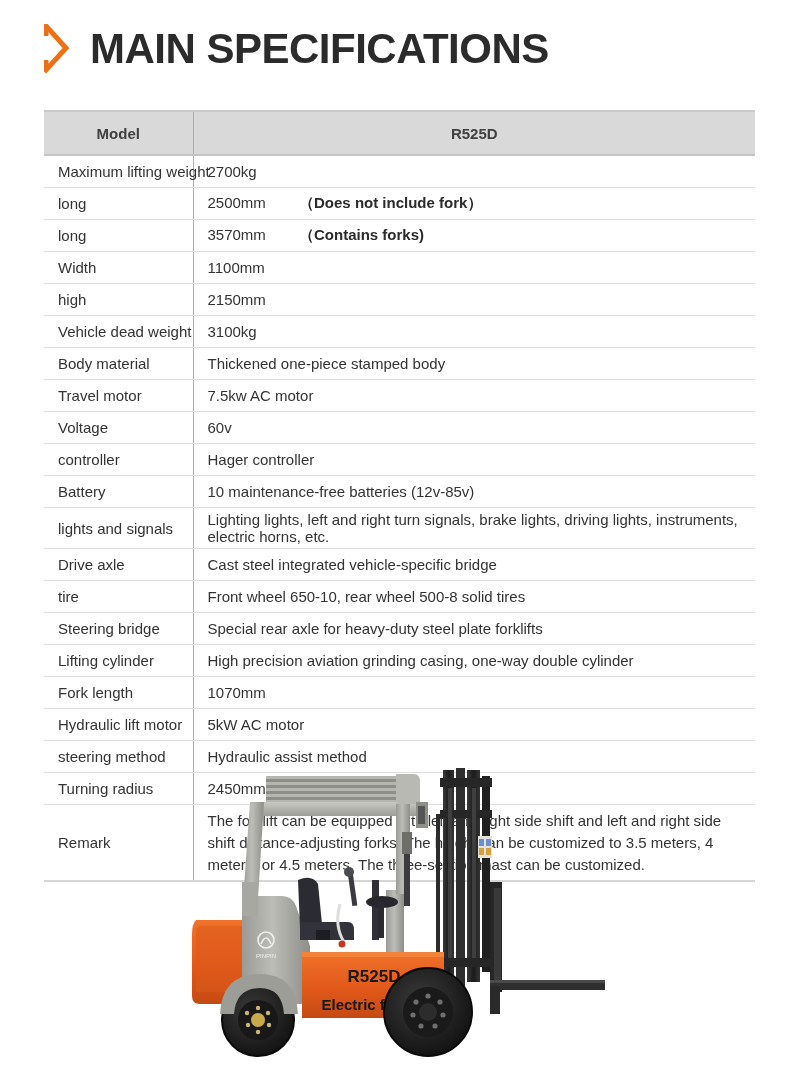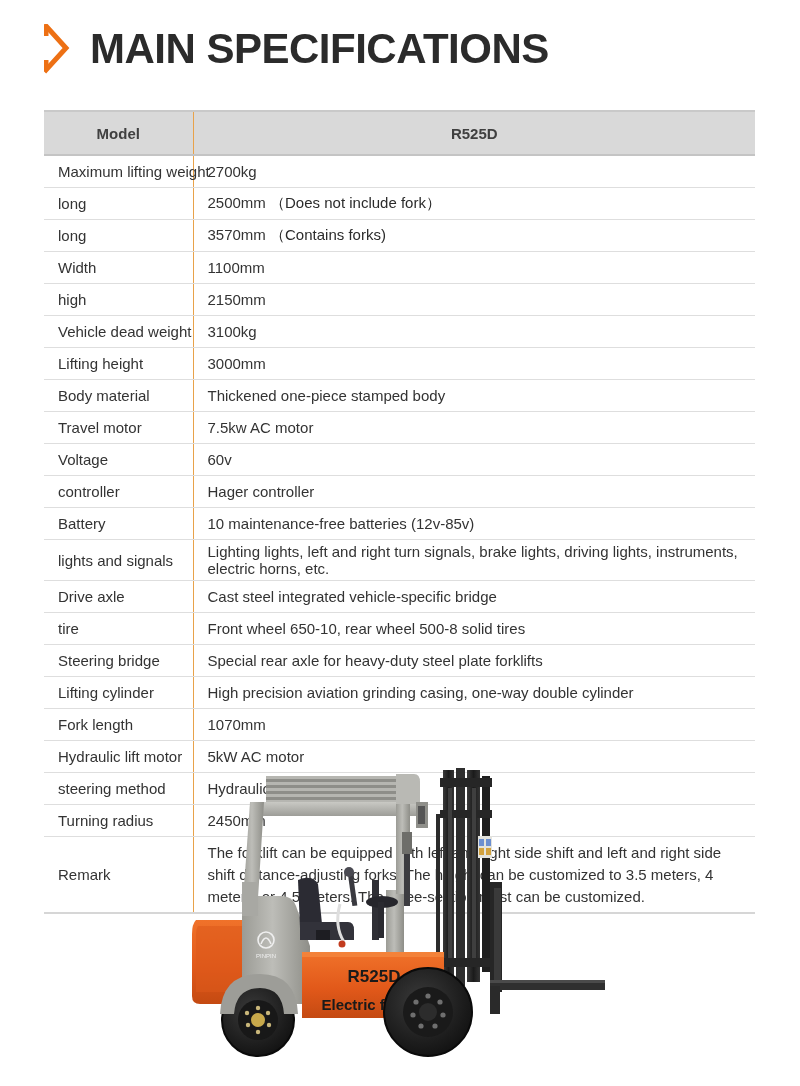--- a/index.html
+++ b/index.html
@@ -94,21 +94,21 @@
     border-bottom: 2px solid #d6d6d6;
   }
   .spec-table tbody tr.row-remark td {
     height: 40px;
     line-height: 1.45;
   }
   .spec-table tbody tr.row-remark td.cell-value {
     padding-top: 5px;
     padding-bottom: 5px;
   }
-  .val-bold { font-weight: normal; color: #2b2b2b; }
+  .val-bold { font-weight: bold; color: #2b2b2b; margin-left: 29px; }
 
   
   .product-figure {
     position: absolute;
     left: 0;
     top: 762px;
     width: 800px;
     height: 310px;
   }
   .product-figure svg { display: block; margin: 0 auto; }
@@ -156,24 +156,20 @@
           <td class="cell-label">Width</td>
           <td class="cell-value">1100mm</td>
         </tr>
         <tr>
           <td class="cell-label">high</td>
           <td class="cell-value">2150mm</td>
         </tr>
         <tr>
           <td class="cell-label">Vehicle dead weight</td>
           <td class="cell-value">3100kg</td>
-        </tr>
-        <tr>
-          <td class="cell-label">Lifting height</td>
-          <td class="cell-value">3000mm</td>
         </tr>
         <tr>
           <td class="cell-label">Body material</td>
           <td class="cell-value">Thickened one-piece stamped body</td>
         </tr>
         <tr>
           <td class="cell-label">Travel motor</td>
           <td class="cell-value">7.5kw AC motor</td>
         </tr>
         <tr>

